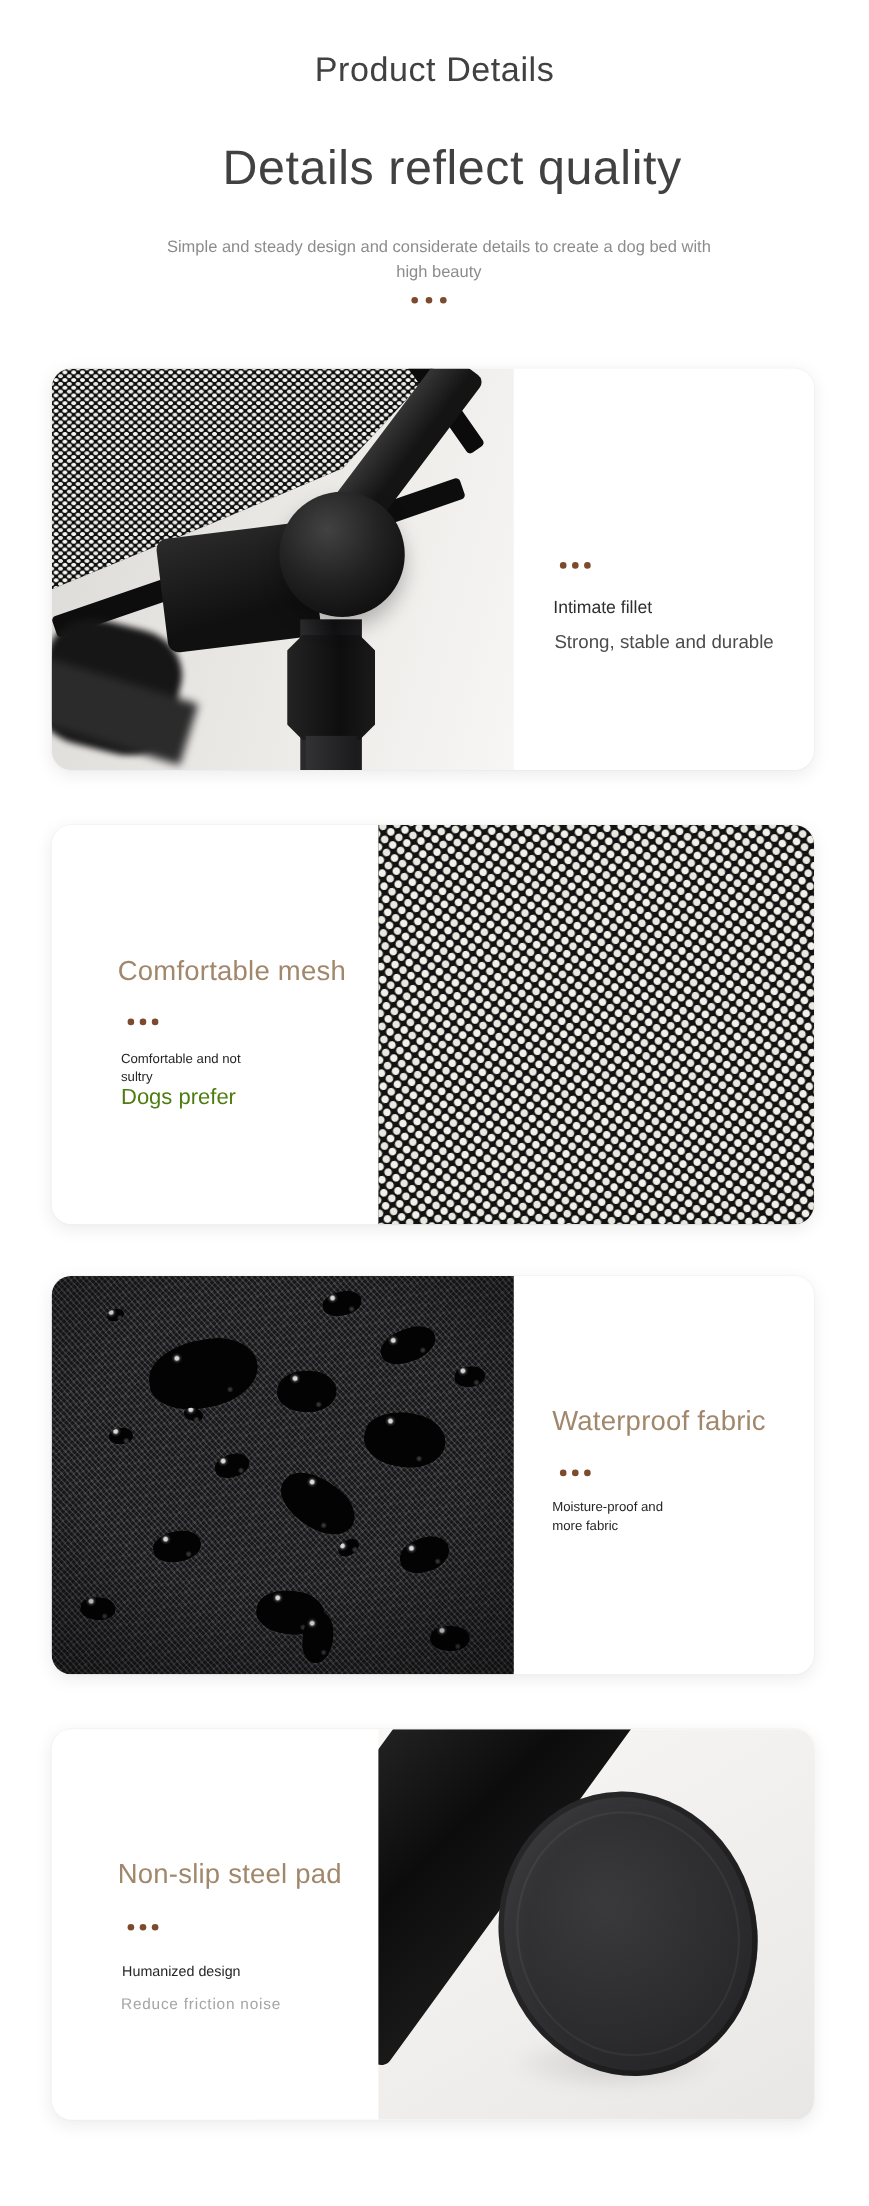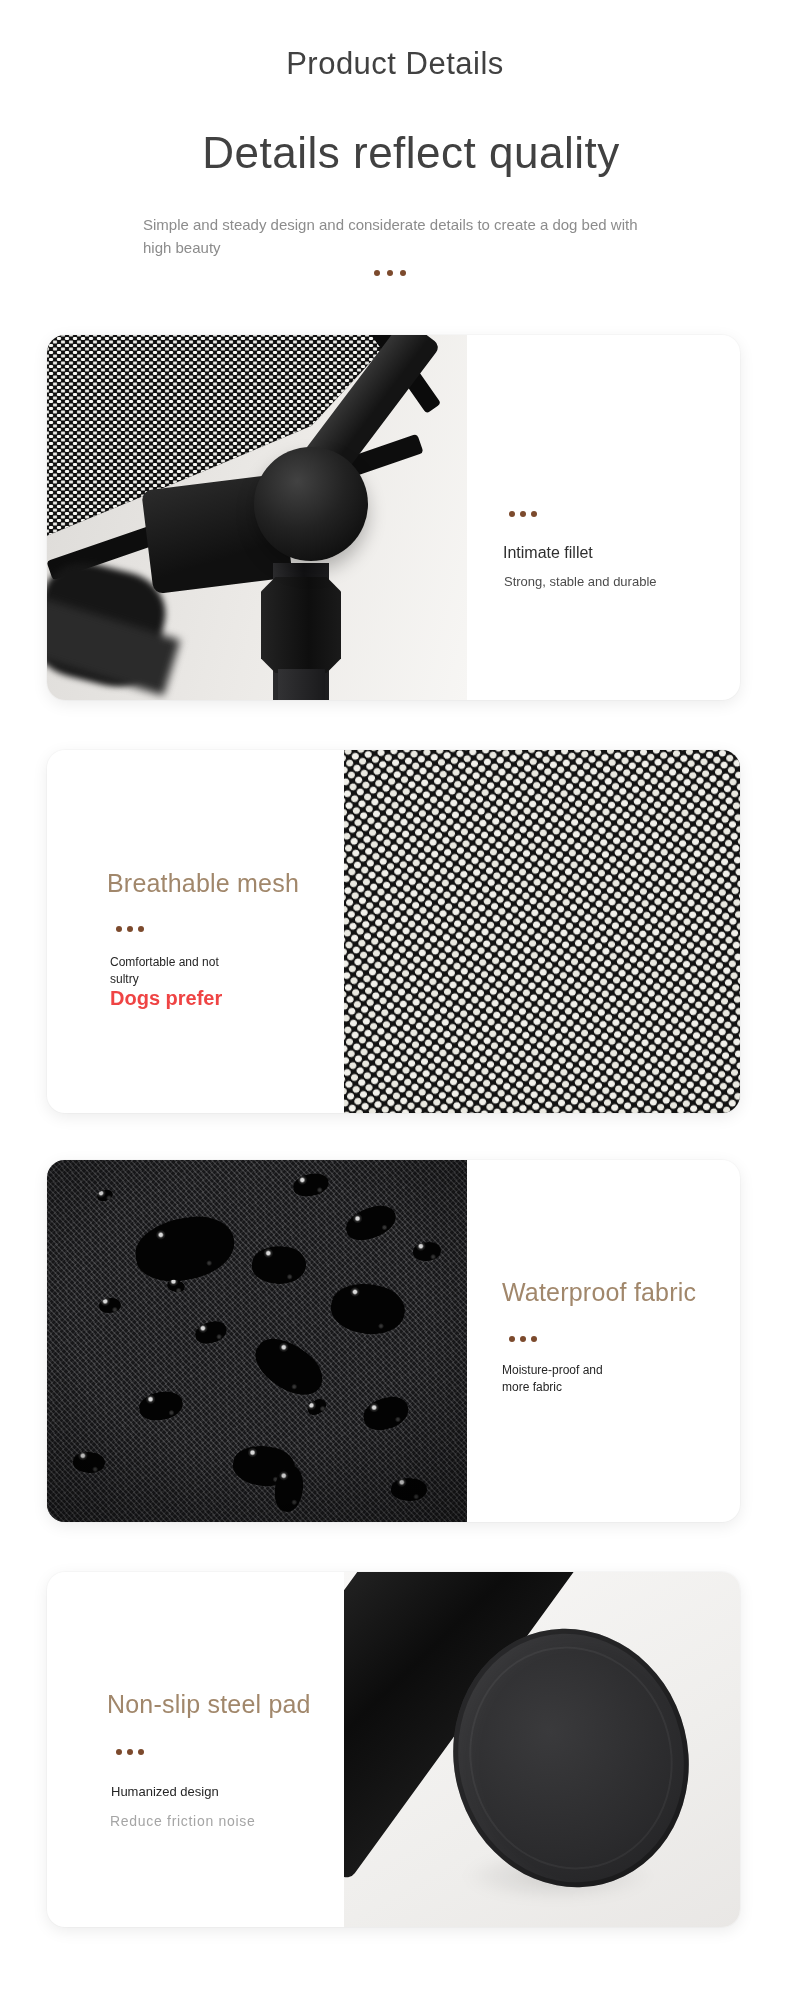--- a/index.html
+++ b/index.html
@@ -13,21 +13,21 @@
   .page-title {
     position:absolute; top:46px; left:0; right:0; text-align:center;
     font-size:31px; font-weight:400; color:#414141; letter-spacing:.5px;
   }
   .page-subtitle {
     position:absolute; top:128px; left:0; right:0; text-align:center;
     font-size:44px; font-weight:400; color:#414141; letter-spacing:.5px;margin-left:32px;
   }
   .page-desc {
     position:absolute; top:213px; left:143px; width:512px;
-    font-size:15px; line-height:1.55; color:#8c8c8c; text-align:left;
+    font-size:15px; line-height:1.55; color:#8c8c8c; text-align:center;
   }
   .dots { position:absolute; display:flex; }
   .dots i { width:6px; height:6px; border-radius:50%; background:#7c4a2d; }
   .intro-dots { top:270px; left:374px; gap:7px; }
   .section-dots { gap:5px; }
 
   
   .card {
     position:absolute; left:47px; width:693px; background:#ffffff;
     border-radius:18px; overflow:hidden;
@@ -40,23 +40,23 @@
 
   .card .photo { position:absolute; top:0; bottom:0; overflow:hidden; }
   .photo-left  { left:0;  width:420px; }
   .photo-right { right:0; width:396px; }
 
   .sec-title {
     position:absolute; font-size:25px; line-height:1.1; font-weight:400;
     color:#a1876b; letter-spacing:.2px;
   }
   .t-big-dark   { position:absolute; font-size:16px;   color:#2e2e2e; }
-  .t-small-gray { position:absolute; font-size:13px; color:#4c4c4c; }
+  .t-small-gray { position:absolute; font-size:17px; color:#4c4c4c; }
   .t-small-dark { position:absolute; font-size:12px;   color:#262626; line-height:1.4; }
-  .t-big-gray   { position:absolute; font-size:20px;   color:#ef4444;font-weight:bold; }
+  .t-big-gray   { position:absolute; font-size:20px;   color:#4d7c0f; }
   .t-med-dark   { position:absolute; font-size:13px;   color:#262626; }
   .t-light-gray { position:absolute; font-size:14px;   color:#a5a5a5; letter-spacing:.7px; }
 
   
   .p1 { background:linear-gradient(105deg,#dcdad7 0%,#eceae7 55%,#f7f6f4 100%); }
   .p1 > div { position:absolute; }
   .p1-mesh {
     left:0; top:0; width:420px; height:275px;
     clip-path:polygon(0 0, 83% 0, 63% 33%, 35% 51%, 0 73%);
     background-color:#101010;
@@ -160,21 +160,21 @@
       <i></i>
     </div>
   <p class="t-big-dark" style="left:456px; top:209px;">Intimate fillet</p>
   <p class="t-small-gray" style="left:457px; top:239px;">Strong, stable and durable</p>
 </section>
 
 <section class="card" id="card2">
   <div class="photo photo-right">
     <div class="p2-rot"></div>
   </div>
-  <h3 class="sec-title" style="left:60px; top:120px; width:230px;">Breathable mesh</h3>
+  <h3 class="sec-title" style="left:60px; top:120px; width:230px;">Comfortable mesh</h3>
   <div class="dots section-dots" style="left:69px; top:176px;">
       <i></i>
       <i></i>
       <i></i>
     </div>
   <p class="t-small-dark" style="left:63px; top:204px; width:120px;">Comfortable and not sultry</p>
   <p class="t-big-gray" style="left:63px; top:237px;">Dogs prefer</p>
 </section>
 
 <section class="card" id="card3">

